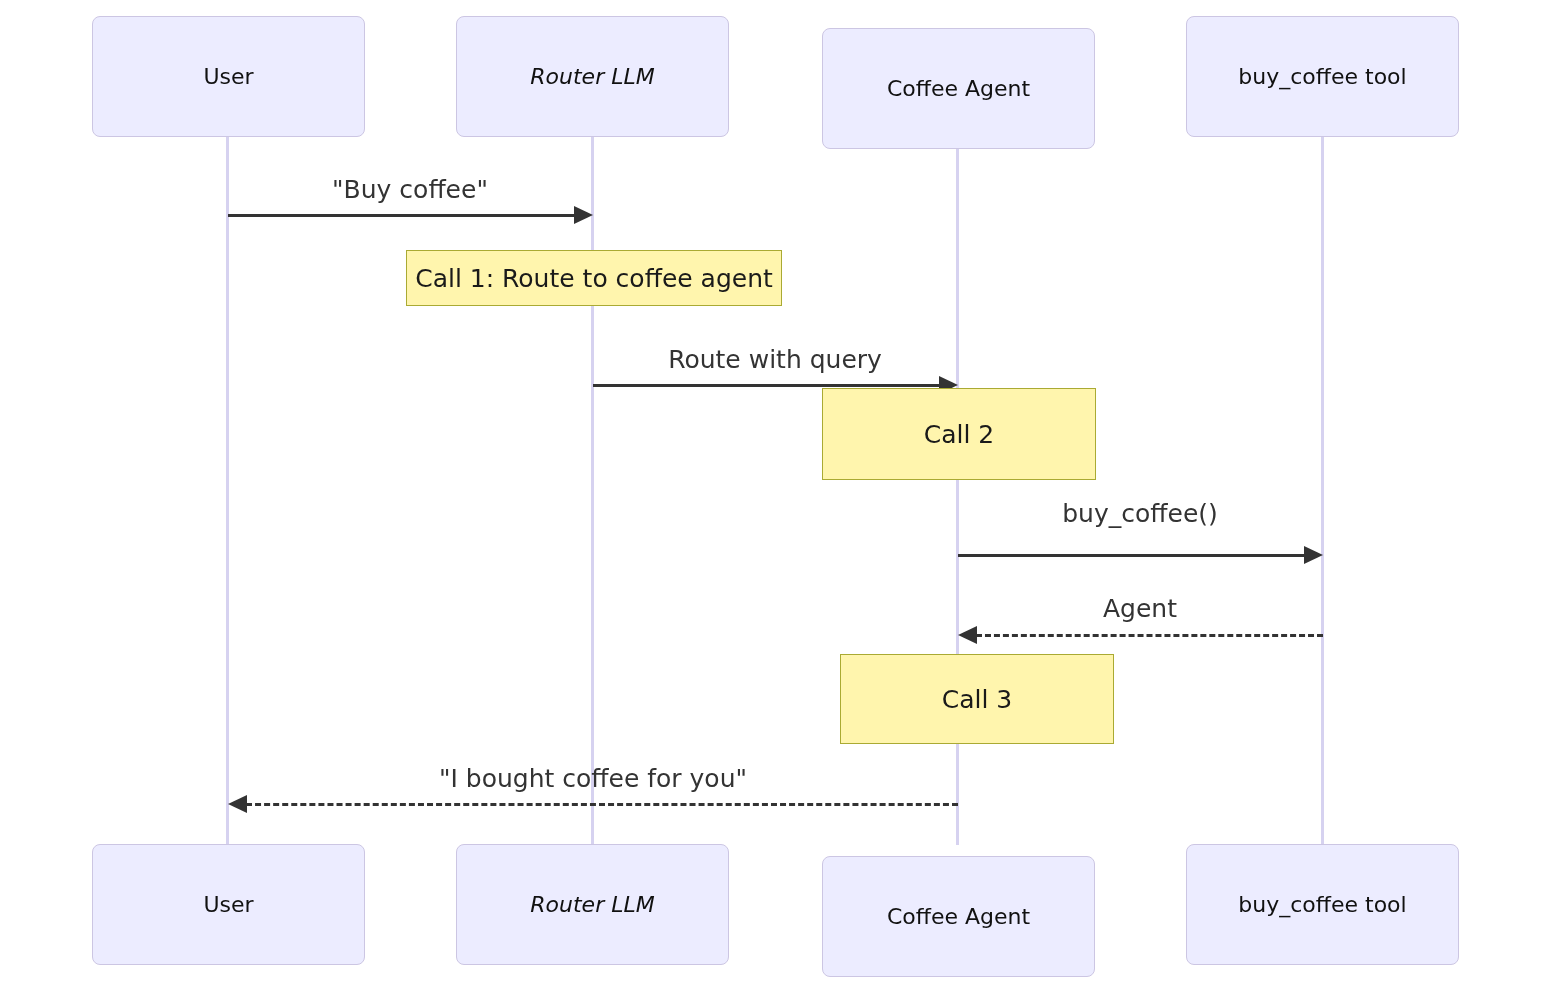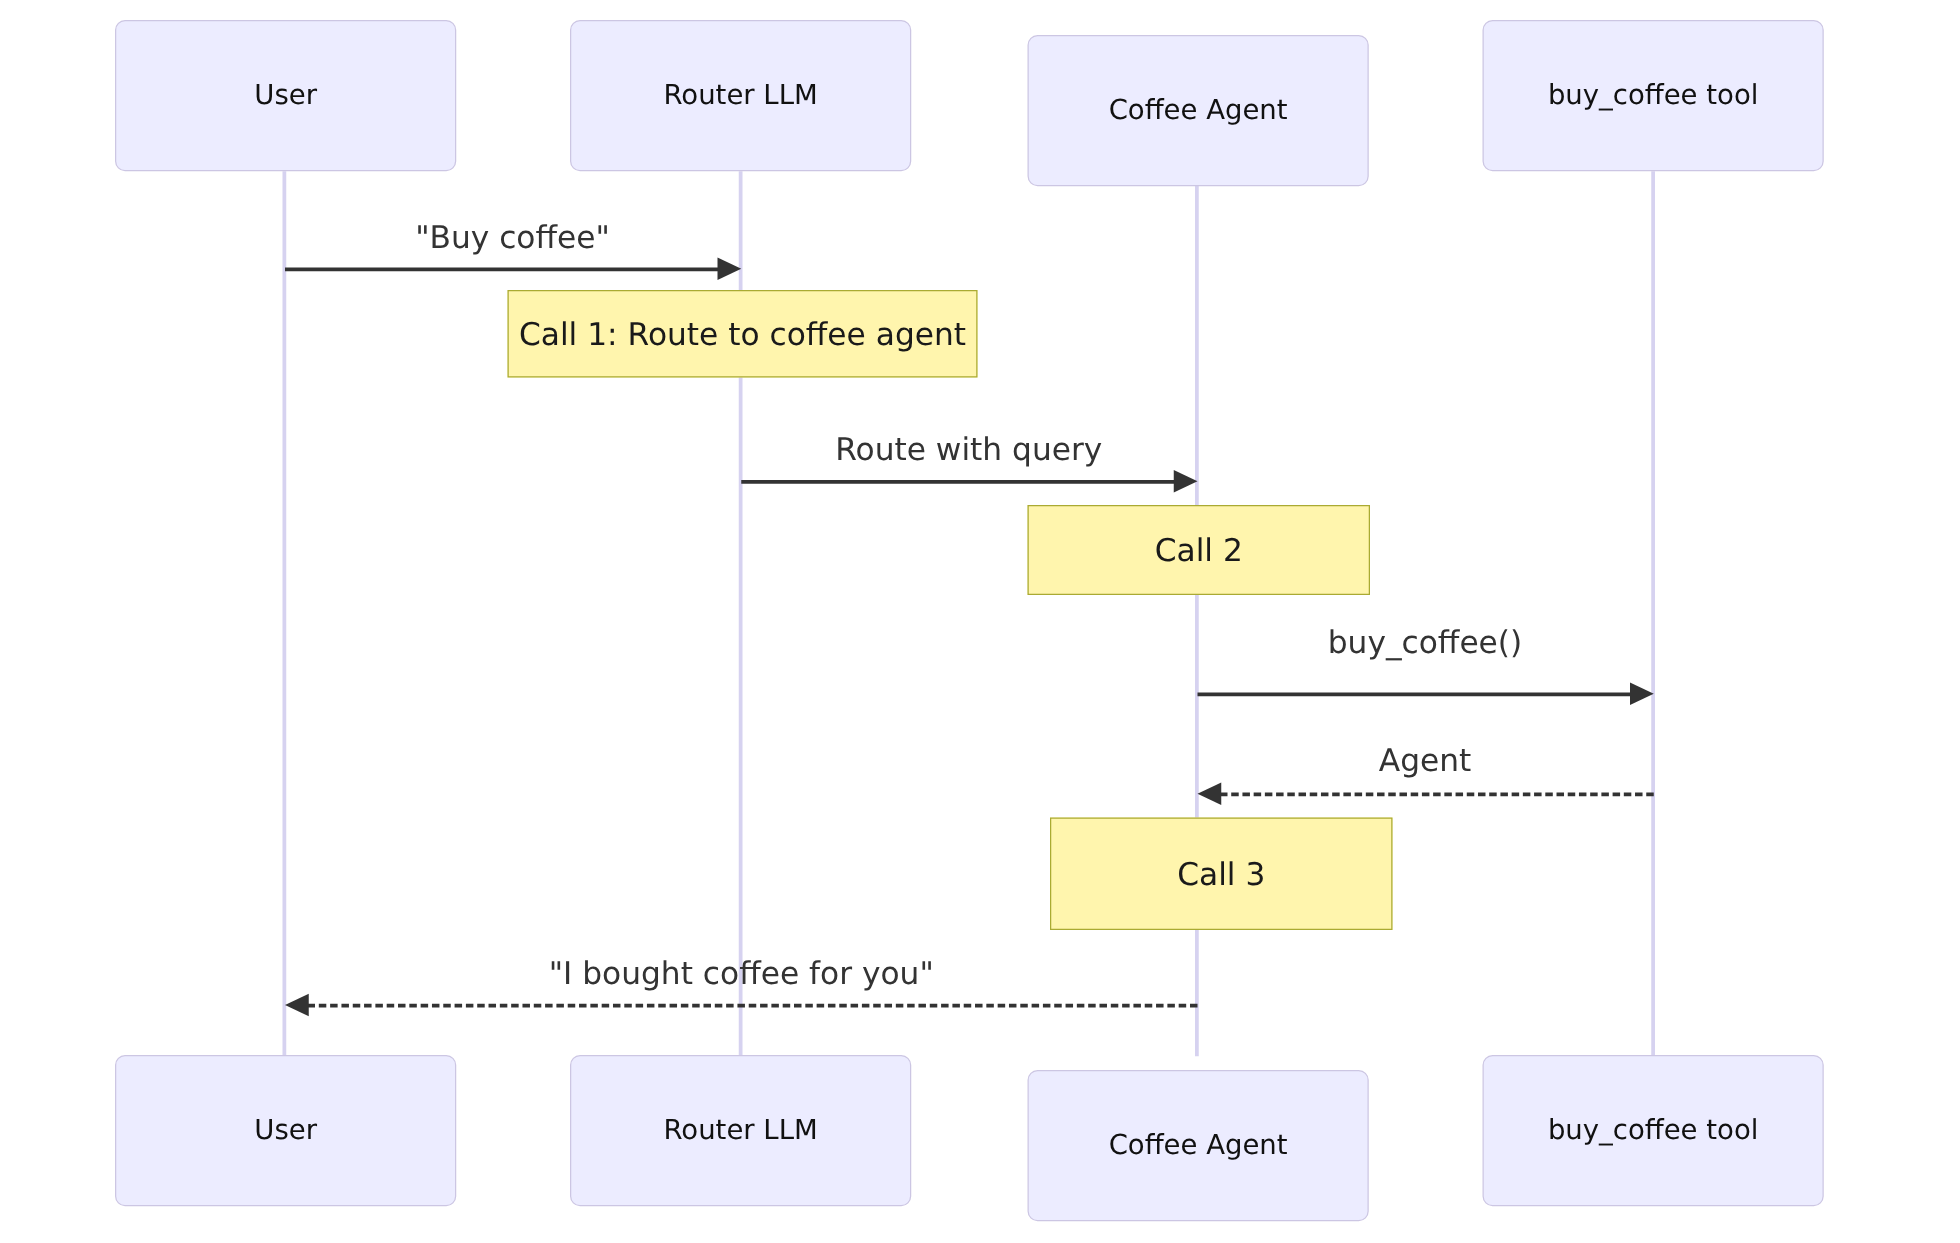--- a/index.html
+++ b/index.html
@@ -32,21 +32,21 @@
     display: flex;
     align-items: center;
     justify-content: center;
     font-size: 22px;
     color: #111111;
     box-sizing: border-box;
   }
   .actor.top { top: 16px; }
   .actor.bottom { top: 844px; }
   .actor.p0 { left: 92px; }
-  .actor.p1 { left: 456px; }
+  .actor.p1 { left: 456px; font-style: italic; }
   .actor.p2 { left: 822px; margin-top: 12px; }
   .actor.p3 { left: 1186px; text-align: right; }
 
   .msg-label {
     position: absolute;
     transform: translateX(-50%);
     font-size: 25px;
     color: var(--message-text, #333333);
     white-space: nowrap;
   }
@@ -99,29 +99,29 @@
     <span>Coffee Agent</span>
   </div>
   <div class="actor top p3">
     <span>buy_coffee tool</span>
   </div>
 
   <div class="msg-label" style="left:410px; top:175px">"Buy coffee"</div>
   <div class="msg-line solid" style="left:228px; top:214px; width:347px"></div>
   <div class="arrowhead right" style="left:574px; top:206px"></div>
 
-  <div class="note" style="left:406px; top:232px; width:376px; height:70px">
+  <div class="note" style="left:406px; top:250px; width:376px; height:56px">
     <span>Call 1: Route to coffee agent</span>
   </div>
 
   <div class="msg-label" style="left:775px; top:345px">Route with query</div>
   <div class="msg-line solid" style="left:593px; top:384px; width:347px"></div>
   <div class="arrowhead right" style="left:939px; top:376px"></div>
 
-  <div class="note" style="left:822px; top:404px; width:274px; height:72px">
+  <div class="note" style="left:822px; top:388px; width:274px; height:92px">
     <span>Call 2</span>
   </div>
 
   <div class="msg-label" style="left:1140px; top:499px">buy_coffee()</div>
   <div class="msg-line solid" style="left:958px; top:554px; width:347px"></div>
   <div class="arrowhead right" style="left:1304px; top:546px"></div>
 
   <div class="msg-label" style="left:1140px; top:594px">Agent</div>
   <div class="msg-line dashed" style="left:976px; top:634px; width:347px"></div>
   <div class="arrowhead left" style="left:958px; top:626px"></div>

